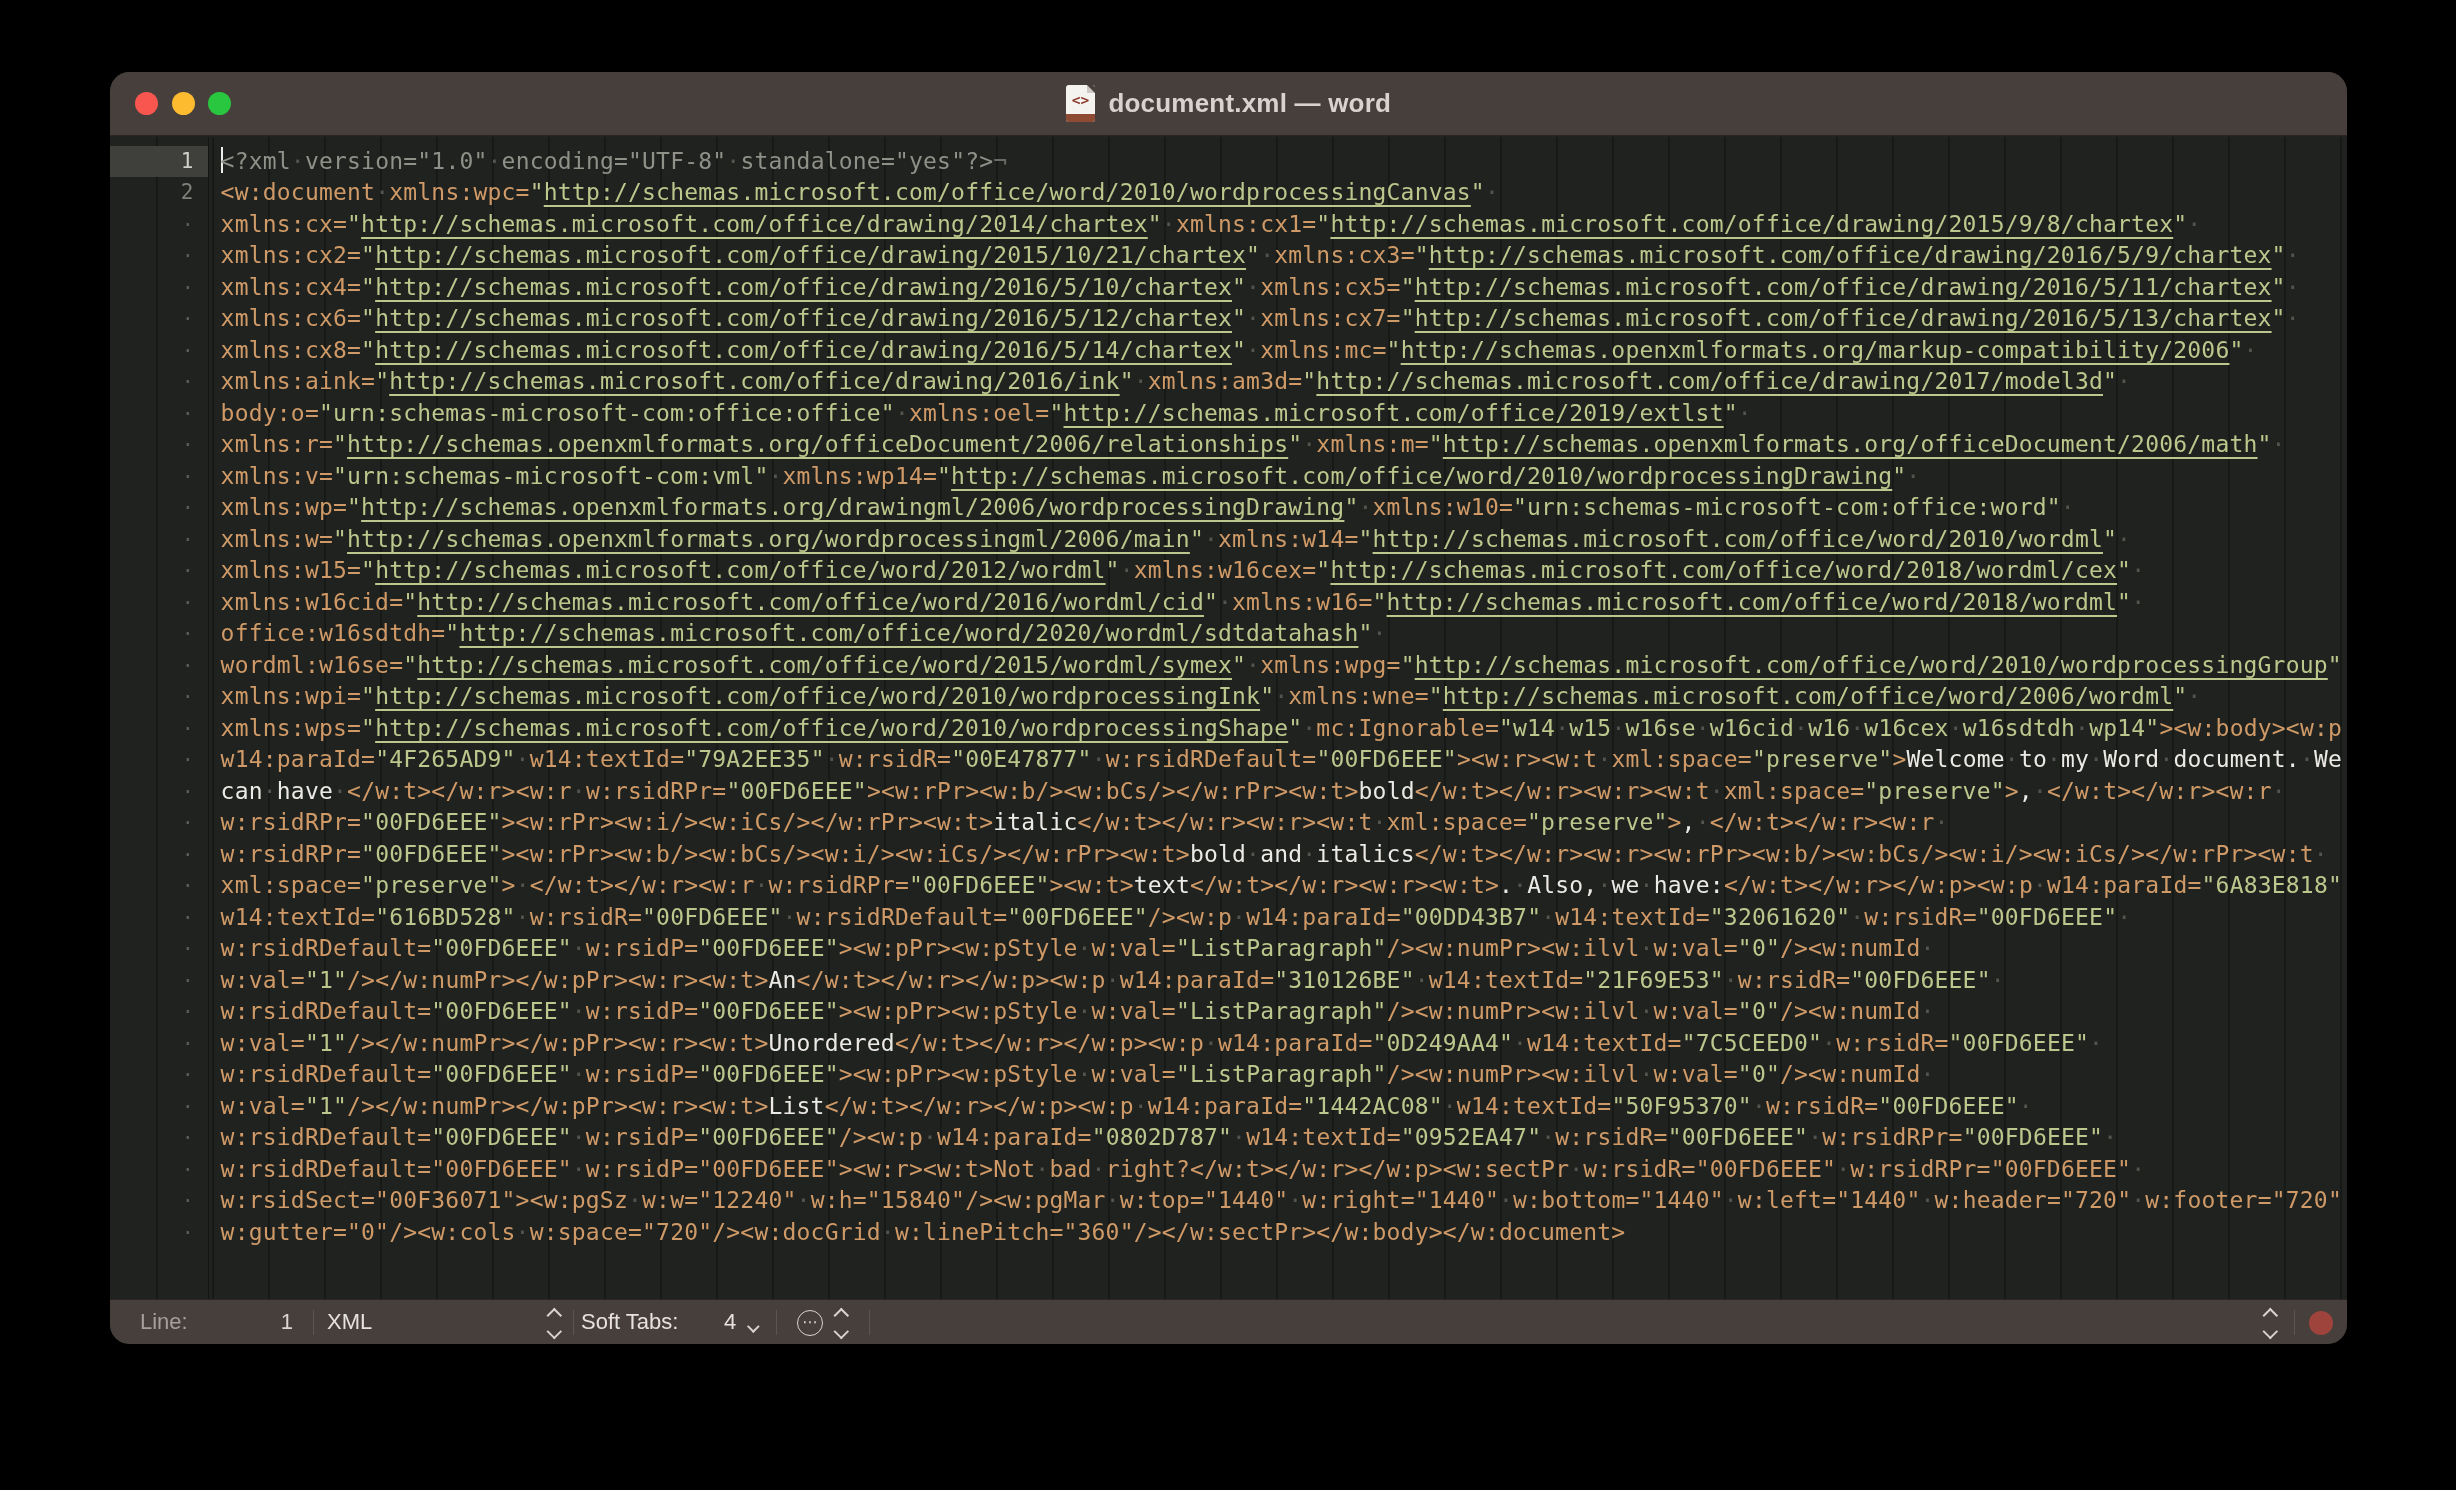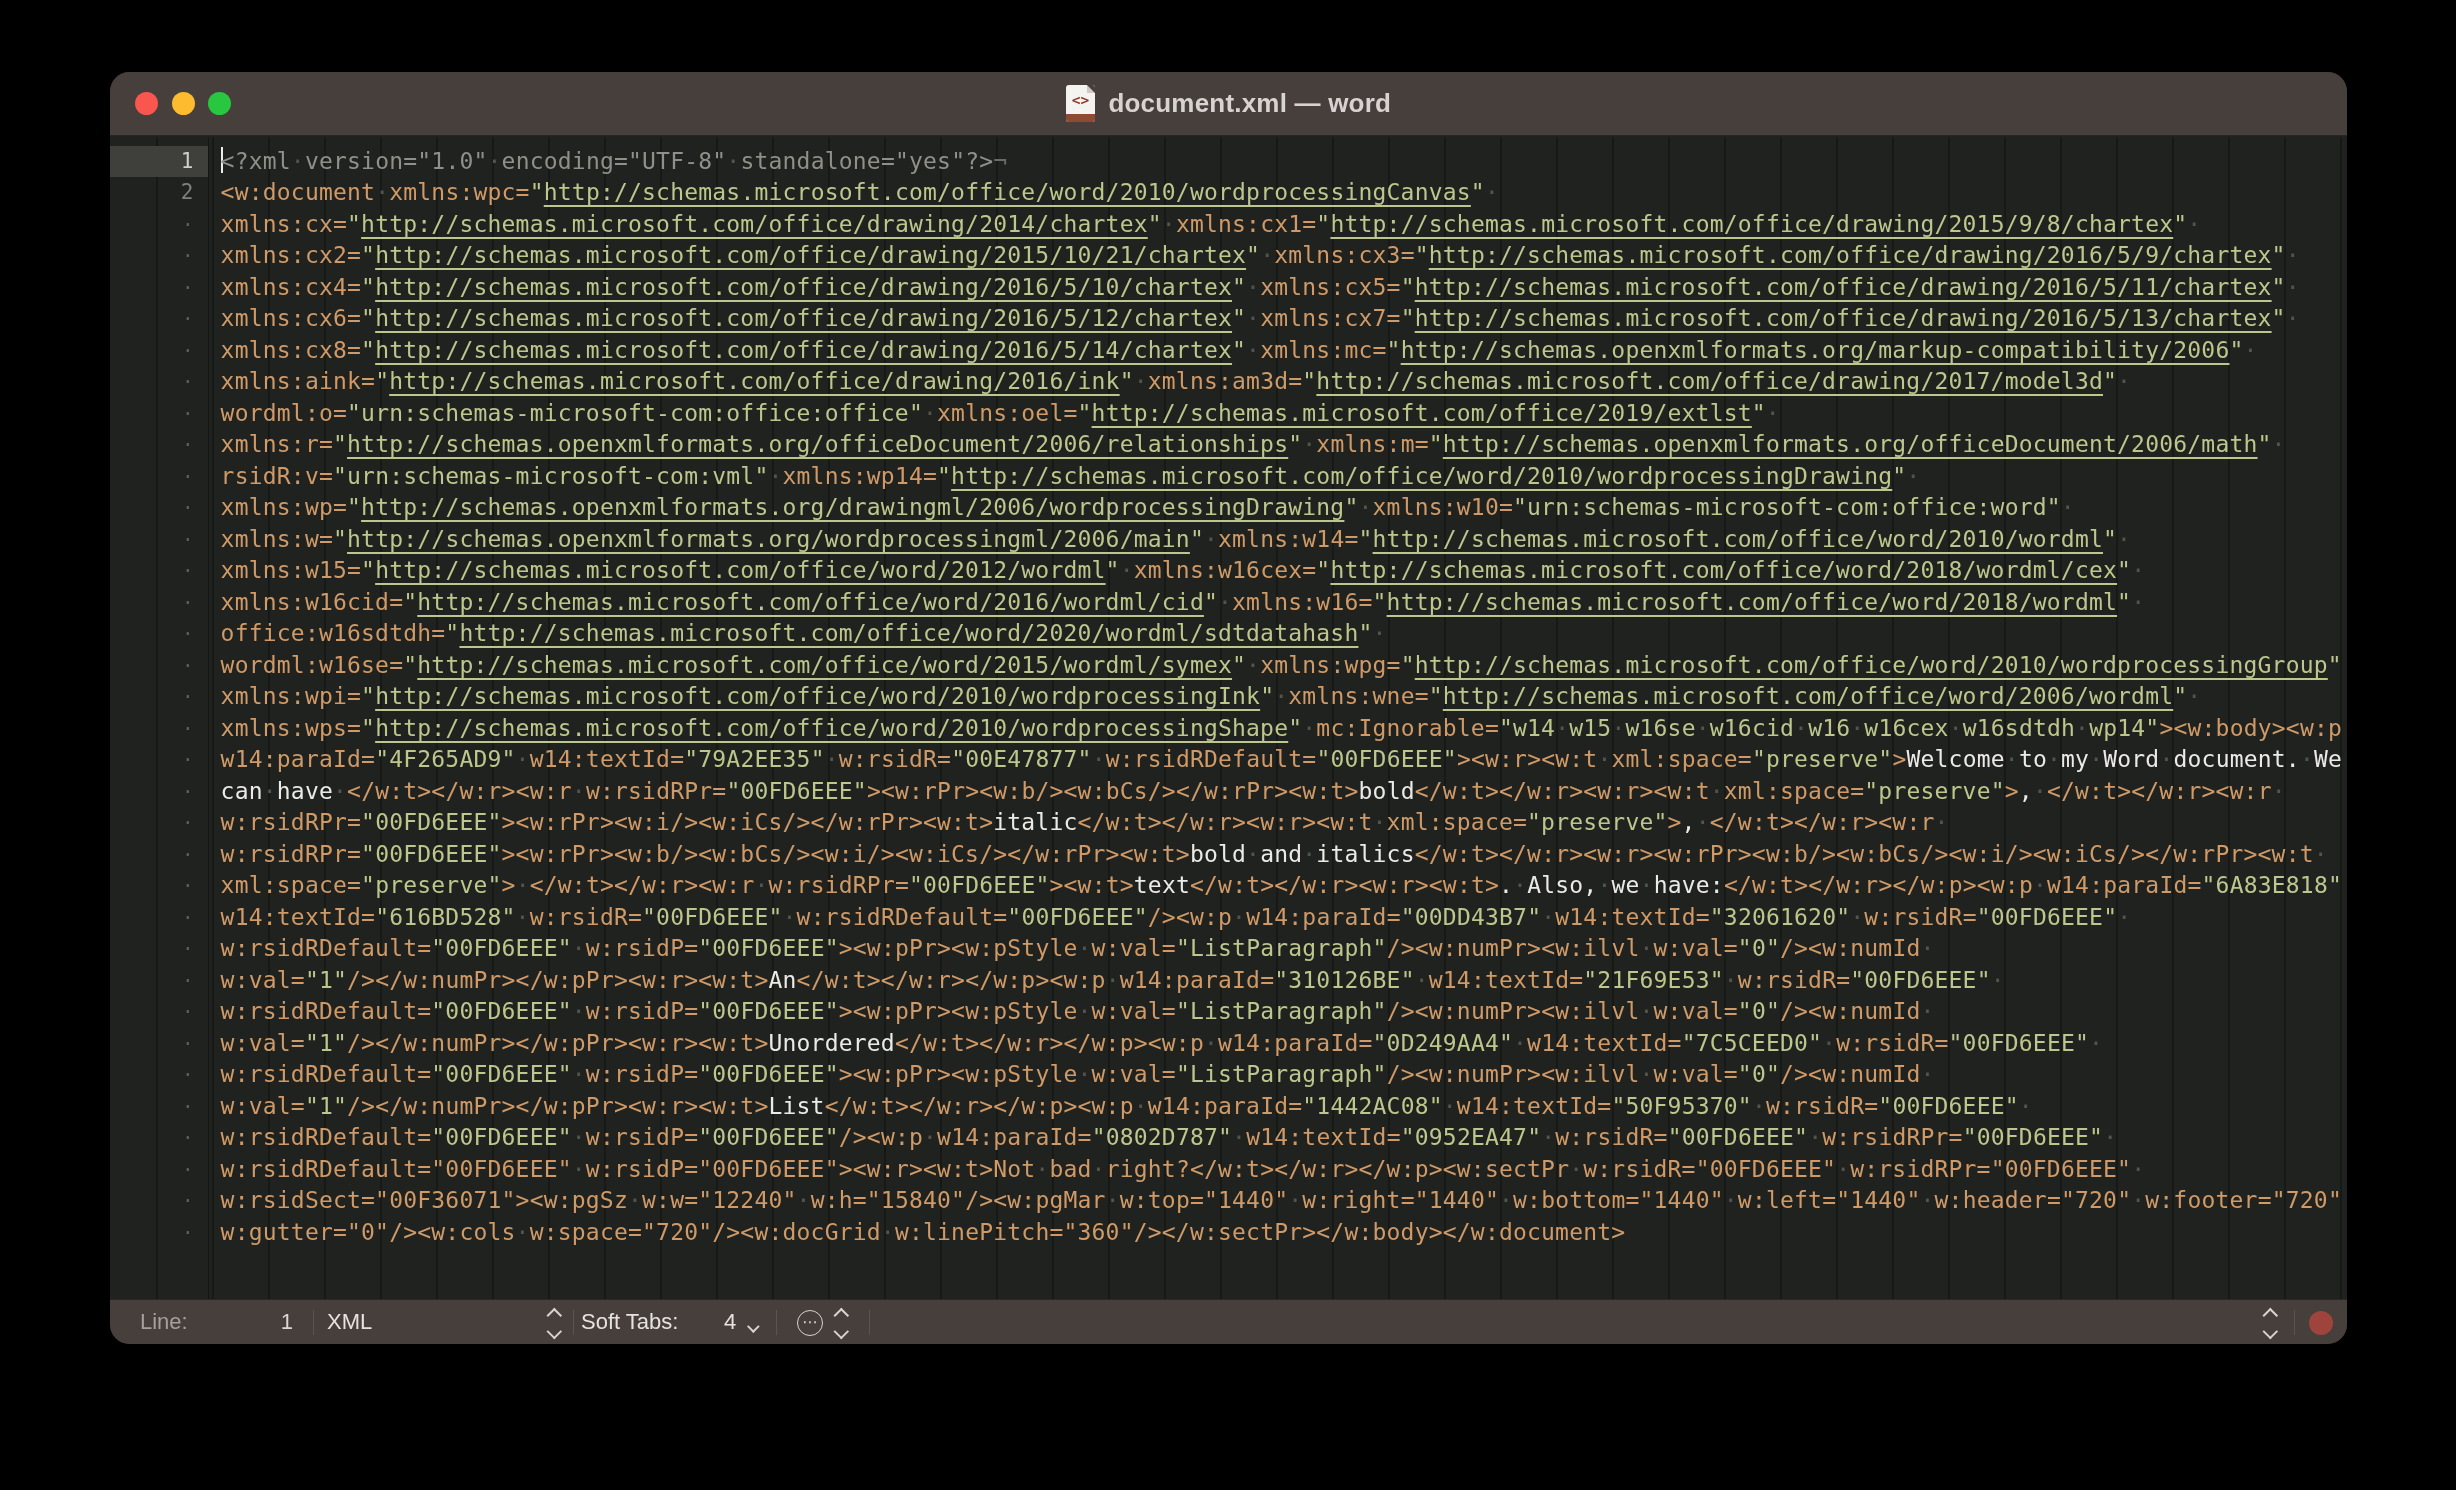--- a/index.html
+++ b/index.html
@@ -135,23 +135,23 @@
     <div id="gutter-sep"></div>
     <div id="code">
         <div class="code-row"><span class="caret"></span><span class="g">&lt;?xml<span class="sp">·</span>version="1.0"<span class="sp">·</span>encoding="UTF-8"<span class="sp">·</span>standalone="yes"?&gt;</span><span class="d">¬</span></div>
         <div class="code-row"><span class="t">&lt;w:document<span class="sp">·</span>xmlns:wpc=</span><span class="s">"</span><span class="u">http://schemas.microsoft.com/office/word/2010/wordprocessingCanvas</span><span class="s">"<span class="sp">·</span></span></div>
         <div class="code-row"><span class="t">xmlns:cx=</span><span class="s">"</span><span class="u">http://schemas.microsoft.com/office/drawing/2014/chartex</span><span class="s">"<span class="sp">·</span></span><span class="t">xmlns:cx1=</span><span class="s">"</span><span class="u">http://schemas.microsoft.com/office/drawing/2015/9/8/chartex</span><span class="s">"<span class="sp">·</span></span></div>
         <div class="code-row"><span class="t">xmlns:cx2=</span><span class="s">"</span><span class="u">http://schemas.microsoft.com/office/drawing/2015/10/21/chartex</span><span class="s">"<span class="sp">·</span></span><span class="t">xmlns:cx3=</span><span class="s">"</span><span class="u">http://schemas.microsoft.com/office/drawing/2016/5/9/chartex</span><span class="s">"<span class="sp">·</span></span></div>
         <div class="code-row"><span class="t">xmlns:cx4=</span><span class="s">"</span><span class="u">http://schemas.microsoft.com/office/drawing/2016/5/10/chartex</span><span class="s">"<span class="sp">·</span></span><span class="t">xmlns:cx5=</span><span class="s">"</span><span class="u">http://schemas.microsoft.com/office/drawing/2016/5/11/chartex</span><span class="s">"<span class="sp">·</span></span></div>
         <div class="code-row"><span class="t">xmlns:cx6=</span><span class="s">"</span><span class="u">http://schemas.microsoft.com/office/drawing/2016/5/12/chartex</span><span class="s">"<span class="sp">·</span></span><span class="t">xmlns:cx7=</span><span class="s">"</span><span class="u">http://schemas.microsoft.com/office/drawing/2016/5/13/chartex</span><span class="s">"<span class="sp">·</span></span></div>
         <div class="code-row"><span class="t">xmlns:cx8=</span><span class="s">"</span><span class="u">http://schemas.microsoft.com/office/drawing/2016/5/14/chartex</span><span class="s">"<span class="sp">·</span></span><span class="t">xmlns:mc=</span><span class="s">"</span><span class="u">http://schemas.openxmlformats.org/markup-compatibility/2006</span><span class="s">"<span class="sp">·</span></span></div>
         <div class="code-row"><span class="t">xmlns:aink=</span><span class="s">"</span><span class="u">http://schemas.microsoft.com/office/drawing/2016/ink</span><span class="s">"<span class="sp">·</span></span><span class="t">xmlns:am3d=</span><span class="s">"</span><span class="u">http://schemas.microsoft.com/office/drawing/2017/model3d</span><span class="s">"<span class="sp">·</span></span></div>
-        <div class="code-row"><span class="t">wordml:o=</span><span class="s">"urn:schemas-microsoft-com:office:office"<span class="sp">·</span></span><span class="t">xmlns:oel=</span><span class="s">"</span><span class="u">http://schemas.microsoft.com/office/2019/extlst</span><span class="s">"<span class="sp">·</span></span></div>
+        <div class="code-row"><span class="t">body:o=</span><span class="s">"urn:schemas-microsoft-com:office:office"<span class="sp">·</span></span><span class="t">xmlns:oel=</span><span class="s">"</span><span class="u">http://schemas.microsoft.com/office/2019/extlst</span><span class="s">"<span class="sp">·</span></span></div>
         <div class="code-row"><span class="t">xmlns:r=</span><span class="s">"</span><span class="u">http://schemas.openxmlformats.org/officeDocument/2006/relationships</span><span class="s">"<span class="sp">·</span></span><span class="t">xmlns:m=</span><span class="s">"</span><span class="u">http://schemas.openxmlformats.org/officeDocument/2006/math</span><span class="s">"<span class="sp">·</span></span></div>
-        <div class="code-row"><span class="t">rsidR:v=</span><span class="s">"urn:schemas-microsoft-com:vml"<span class="sp">·</span></span><span class="t">xmlns:wp14=</span><span class="s">"</span><span class="u">http://schemas.microsoft.com/office/word/2010/wordprocessingDrawing</span><span class="s">"<span class="sp">·</span></span></div>
+        <div class="code-row"><span class="t">xmlns:v=</span><span class="s">"urn:schemas-microsoft-com:vml"<span class="sp">·</span></span><span class="t">xmlns:wp14=</span><span class="s">"</span><span class="u">http://schemas.microsoft.com/office/word/2010/wordprocessingDrawing</span><span class="s">"<span class="sp">·</span></span></div>
         <div class="code-row"><span class="t">xmlns:wp=</span><span class="s">"</span><span class="u">http://schemas.openxmlformats.org/drawingml/2006/wordprocessingDrawing</span><span class="s">"<span class="sp">·</span></span><span class="t">xmlns:w10=</span><span class="s">"urn:schemas-microsoft-com:office:word"<span class="sp">·</span></span></div>
         <div class="code-row"><span class="t">xmlns:w=</span><span class="s">"</span><span class="u">http://schemas.openxmlformats.org/wordprocessingml/2006/main</span><span class="s">"<span class="sp">·</span></span><span class="t">xmlns:w14=</span><span class="s">"</span><span class="u">http://schemas.microsoft.com/office/word/2010/wordml</span><span class="s">"<span class="sp">·</span></span></div>
         <div class="code-row"><span class="t">xmlns:w15=</span><span class="s">"</span><span class="u">http://schemas.microsoft.com/office/word/2012/wordml</span><span class="s">"<span class="sp">·</span></span><span class="t">xmlns:w16cex=</span><span class="s">"</span><span class="u">http://schemas.microsoft.com/office/word/2018/wordml/cex</span><span class="s">"<span class="sp">·</span></span></div>
         <div class="code-row"><span class="t">xmlns:w16cid=</span><span class="s">"</span><span class="u">http://schemas.microsoft.com/office/word/2016/wordml/cid</span><span class="s">"<span class="sp">·</span></span><span class="t">xmlns:w16=</span><span class="s">"</span><span class="u">http://schemas.microsoft.com/office/word/2018/wordml</span><span class="s">"<span class="sp">·</span></span></div>
         <div class="code-row"><span class="t">office:w16sdtdh=</span><span class="s">"</span><span class="u">http://schemas.microsoft.com/office/word/2020/wordml/sdtdatahash</span><span class="s">"<span class="sp">·</span></span></div>
         <div class="code-row"><span class="t">wordml:w16se=</span><span class="s">"</span><span class="u">http://schemas.microsoft.com/office/word/2015/wordml/symex</span><span class="s">"<span class="sp">·</span></span><span class="t">xmlns:wpg=</span><span class="s">"</span><span class="u">http://schemas.microsoft.com/office/word/2010/wordprocessingGroup</span><span class="s">"</span></div>
         <div class="code-row"><span class="t">xmlns:wpi=</span><span class="s">"</span><span class="u">http://schemas.microsoft.com/office/word/2010/wordprocessingInk</span><span class="s">"<span class="sp">·</span></span><span class="t">xmlns:wne=</span><span class="s">"</span><span class="u">http://schemas.microsoft.com/office/word/2006/wordml</span><span class="s">"<span class="sp">·</span></span></div>
         <div class="code-row"><span class="t">xmlns:wps=</span><span class="s">"</span><span class="u">http://schemas.microsoft.com/office/word/2010/wordprocessingShape</span><span class="s">"<span class="sp">·</span></span><span class="t">mc:Ignorable=</span><span class="s">"w14<span class="sp">·</span>w15<span class="sp">·</span>w16se<span class="sp">·</span>w16cid<span class="sp">·</span>w16<span class="sp">·</span>w16cex<span class="sp">·</span>w16sdtdh<span class="sp">·</span>wp14"</span><span class="t">&gt;&lt;w:body&gt;&lt;w:p</span></div>
         <div class="code-row"><span class="t">w14:paraId=</span><span class="s">"4F265AD9"</span><span class="t"><span class="sp">·</span>w14:textId=</span><span class="s">"79A2EE35"</span><span class="t"><span class="sp">·</span>w:rsidR=</span><span class="s">"00E47877"</span><span class="t"><span class="sp">·</span>w:rsidRDefault=</span><span class="s">"00FD6EEE"</span><span class="t">&gt;&lt;w:r&gt;&lt;w:t<span class="sp">·</span>xml:space=</span><span class="s">"preserve"</span><span class="t">&gt;</span><span class="w">Welcome<span class="sp">·</span>to<span class="sp">·</span>my<span class="sp">·</span>Word<span class="sp">·</span>document.<span class="sp">·</span>We</span></div>
         <div class="code-row"><span class="w">can<span class="sp">·</span>have<span class="sp">·</span></span><span class="t">&lt;/w:t&gt;&lt;/w:r&gt;&lt;w:r<span class="sp">·</span>w:rsidRPr=</span><span class="s">"00FD6EEE"</span><span class="t">&gt;&lt;w:rPr&gt;&lt;w:b/&gt;&lt;w:bCs/&gt;&lt;/w:rPr&gt;&lt;w:t&gt;</span><span class="w">bold</span><span class="t">&lt;/w:t&gt;&lt;/w:r&gt;&lt;w:r&gt;&lt;w:t<span class="sp">·</span>xml:space=</span><span class="s">"preserve"</span><span class="t">&gt;</span><span class="w">,<span class="sp">·</span></span><span class="t">&lt;/w:t&gt;&lt;/w:r&gt;&lt;w:r<span class="sp">·</span></span></div>

